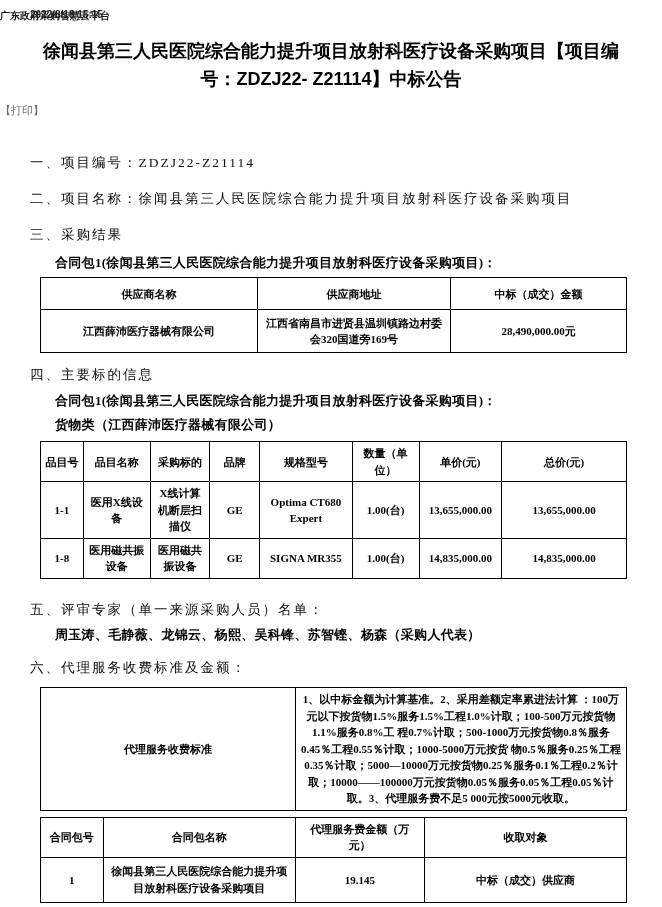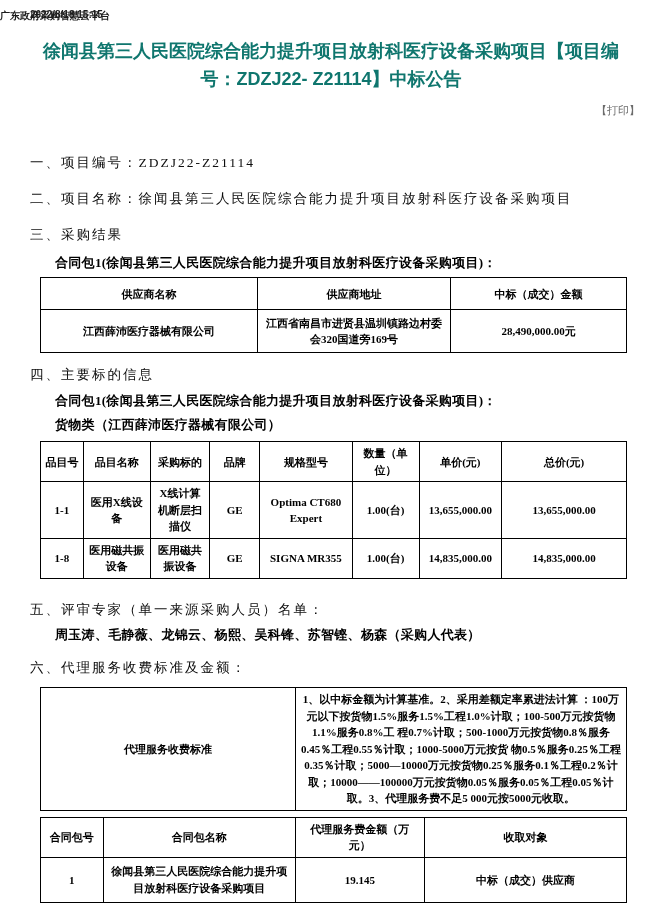--- a/index.html
+++ b/index.html
@@ -13,23 +13,23 @@
     position: relative; height: 24px; padding-top: 9px;
     font-family: "Liberation Sans", "DejaVu Sans", sans-serif;
     font-size: 10px; font-weight: 700; color: #1c1c1c;
   }
   .print-header .ts { position: absolute; left: 30px; top: 9px; }
   .print-header .site { position: absolute; left: 0; right: 0; top: 9px; text-align: left; }
 
   .doc-title {
     margin: 14px 36px 0; text-align: center;
     font-family: "Liberation Sans", "DejaVu Sans", sans-serif;
-    font-size: 18px; font-weight: 700; line-height: 1.55; color: #0f766e;
+    font-size: 18px; font-weight: 700; line-height: 1.55; color: #000000;
   }
-  .print-row { margin: 6px 22px 0 0; text-align: right; }
+  .print-row { margin: 6px 22px 0 0; text-align: left; }
   .print-btn {
     display: inline-block; font-family: "Liberation Sans", "DejaVu Sans", sans-serif;
     font-size: 11px; color: #6b6b6b; cursor: pointer; text-decoration: none;
   }
 
   .sec { margin-left: 30px; font-size: 13.5px; letter-spacing: 2px; color: #0d0d0d; }
   .sub { margin-left: 55px; font-size: 13px; font-weight: 700; letter-spacing: 0.3px; line-height: 1.35; }
 
   table.doc { border-collapse: collapse; table-layout: fixed; width: 587px; margin-left: 40px; }
   .doc th, .doc td {

